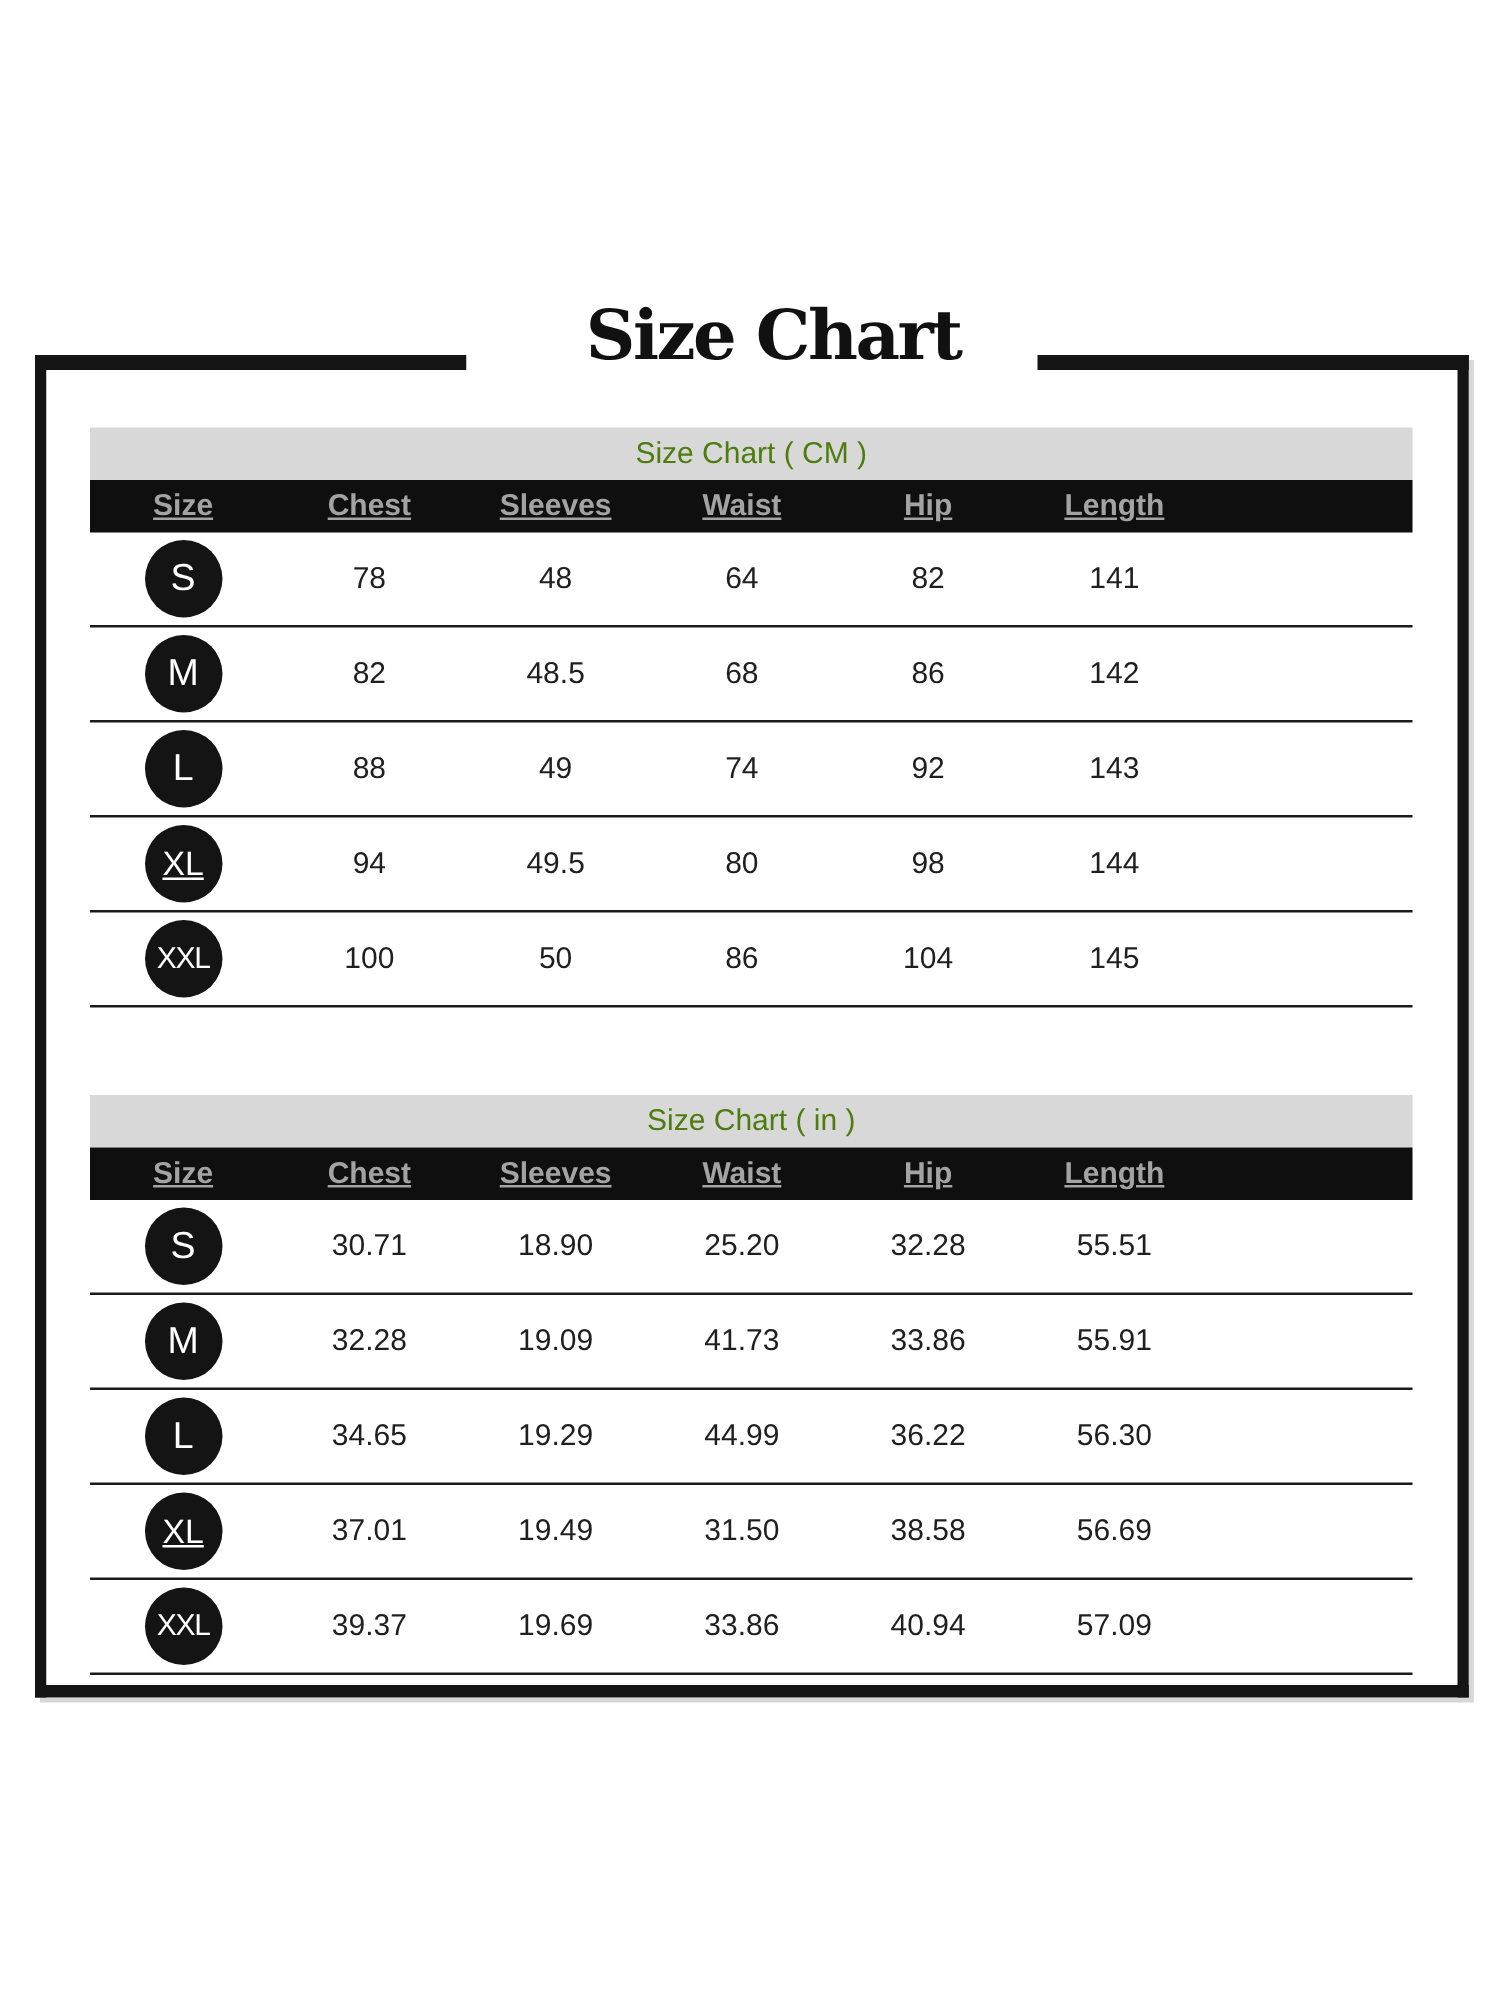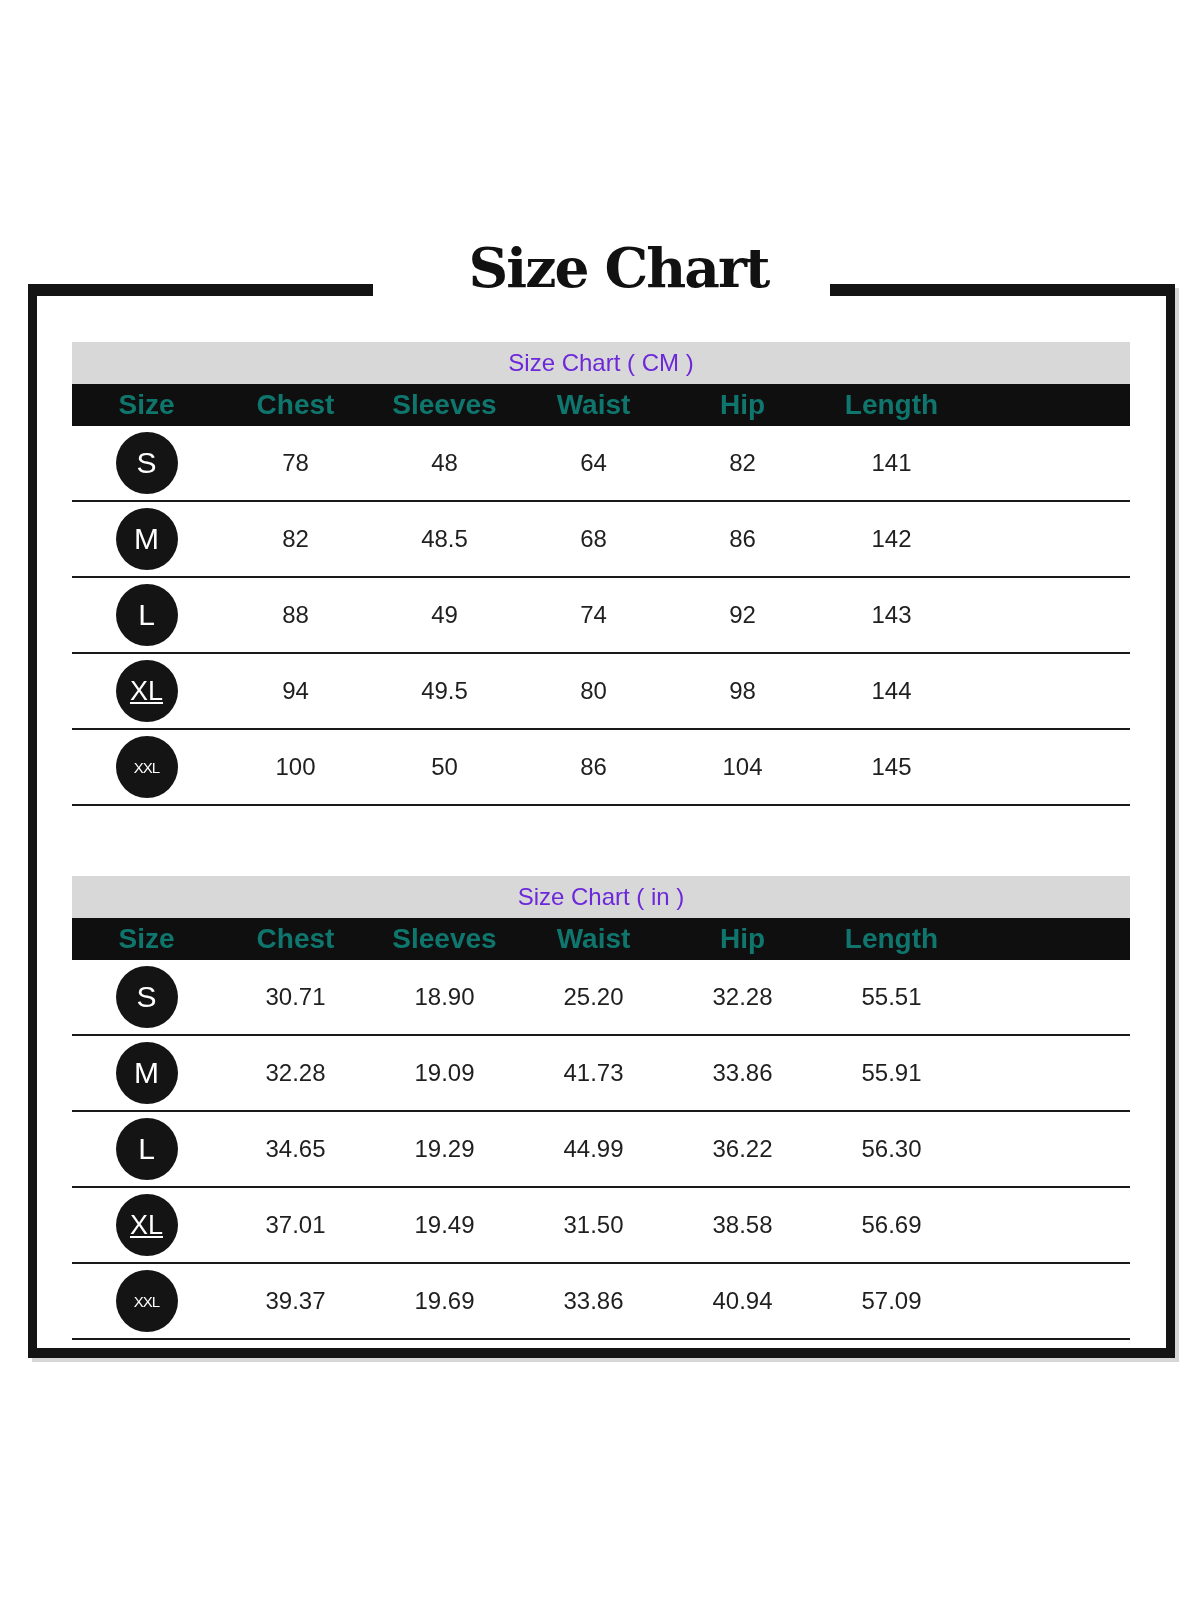--- a/index.html
+++ b/index.html
@@ -18,39 +18,39 @@
   .frame{
     position:absolute;left:28px;top:284px;width:1147px;height:1074px;
     box-sizing:border-box;border-left:9px solid #141414;border-right:9px solid #141414;
     border-bottom:10px solid #141414;box-shadow:4px 4px 0 rgba(0,0,0,0.16);
   }
   .size-table{position:absolute;left:72px;width:1058px;}
   .size-table.cm{top:342px;}
   .size-table.inch{top:876px;}
   .band{
     height:42px;background:#d8d8d8;display:flex;align-items:center;justify-content:center;
-    font-size:24px;color:#6d28d9;
+    font-size:24px;color:#4d7c0f;
   }
   .cols-header{
     height:42px;background:#0f0f0f;display:flex;align-items:stretch;
     padding-right:164px;box-sizing:border-box;
   }
-  .cols-header .col{color:#0f766e;font-weight:700;font-size:28px;}
+  .cols-header .col{color:#a3a3a3;font-weight:700;font-size:24px;text-decoration:underline;}
   .col{flex:1;display:flex;align-items:center;justify-content:center;}
   .t-row{
     height:76px;display:flex;align-items:center;padding-right:164px;box-sizing:border-box;
     border-bottom:2px solid #1a1a1a;font-size:24px;color:#1f1f1f;
   }
   .badge{
     width:62px;height:62px;border-radius:50%;background:#141414;color:#ffffff;
     display:flex;align-items:center;justify-content:center;line-height:1;
   }
   .badge.len1{font-size:30px;}
   .badge.len2{font-size:27px;text-decoration:underline;}
-  .badge.len3{font-size:15px;letter-spacing:-1px;}
+  .badge.len3{font-size:24px;letter-spacing:-1px;}
 </style>
 </head>
 <body>
 
 <div class="canvas">
 
   <div class="page-title">Size Chart</div>
   <div class="title-rule left"></div>
   <div class="title-rule right"></div>
 

